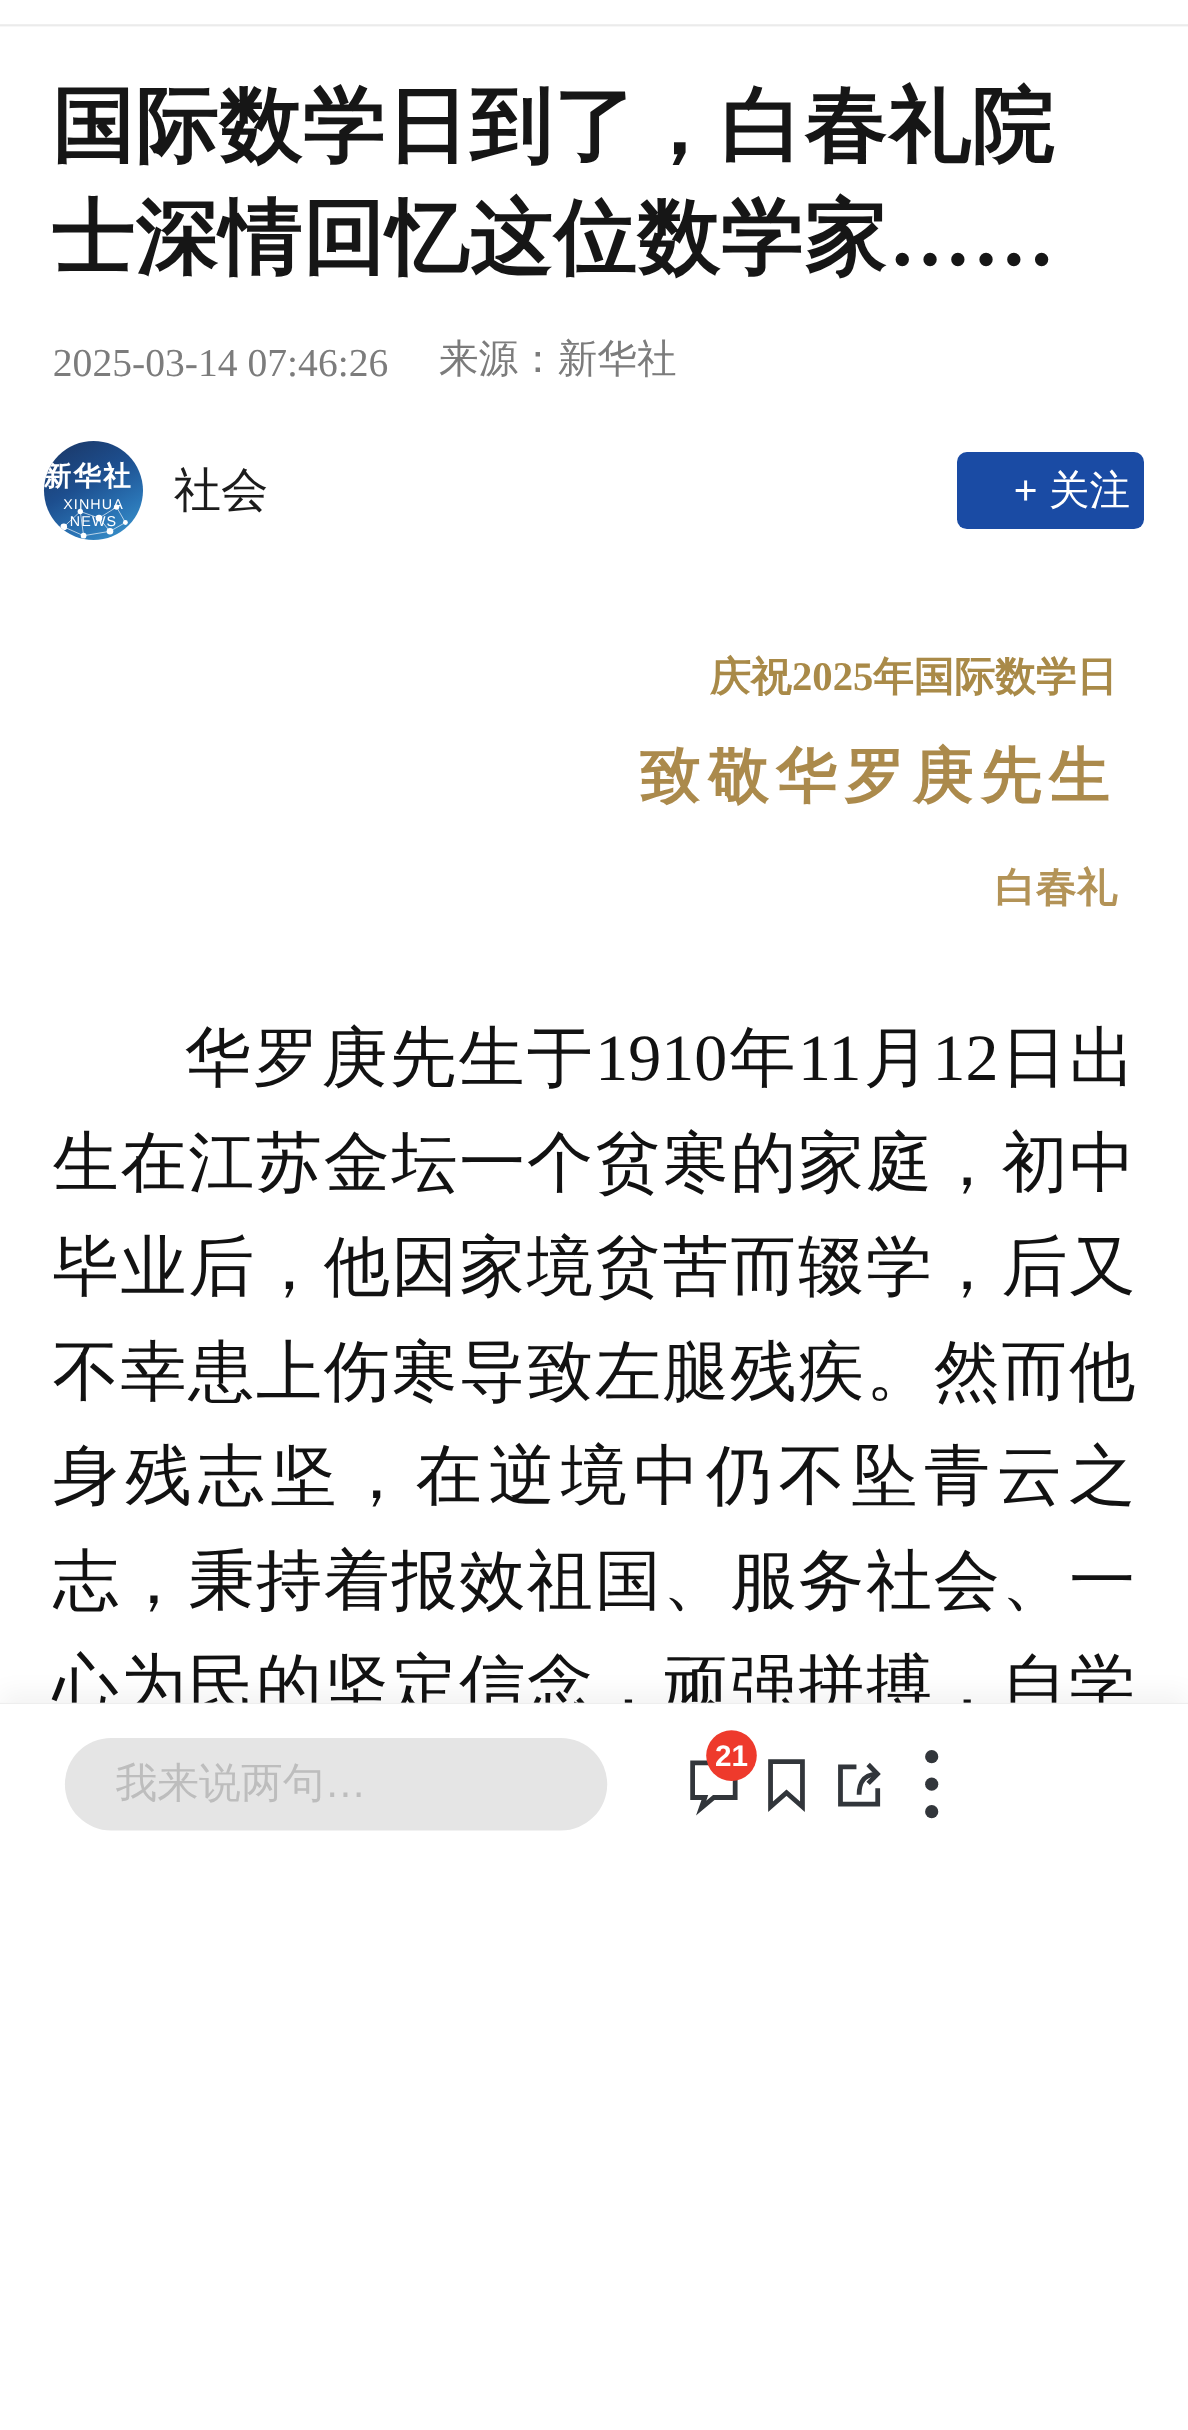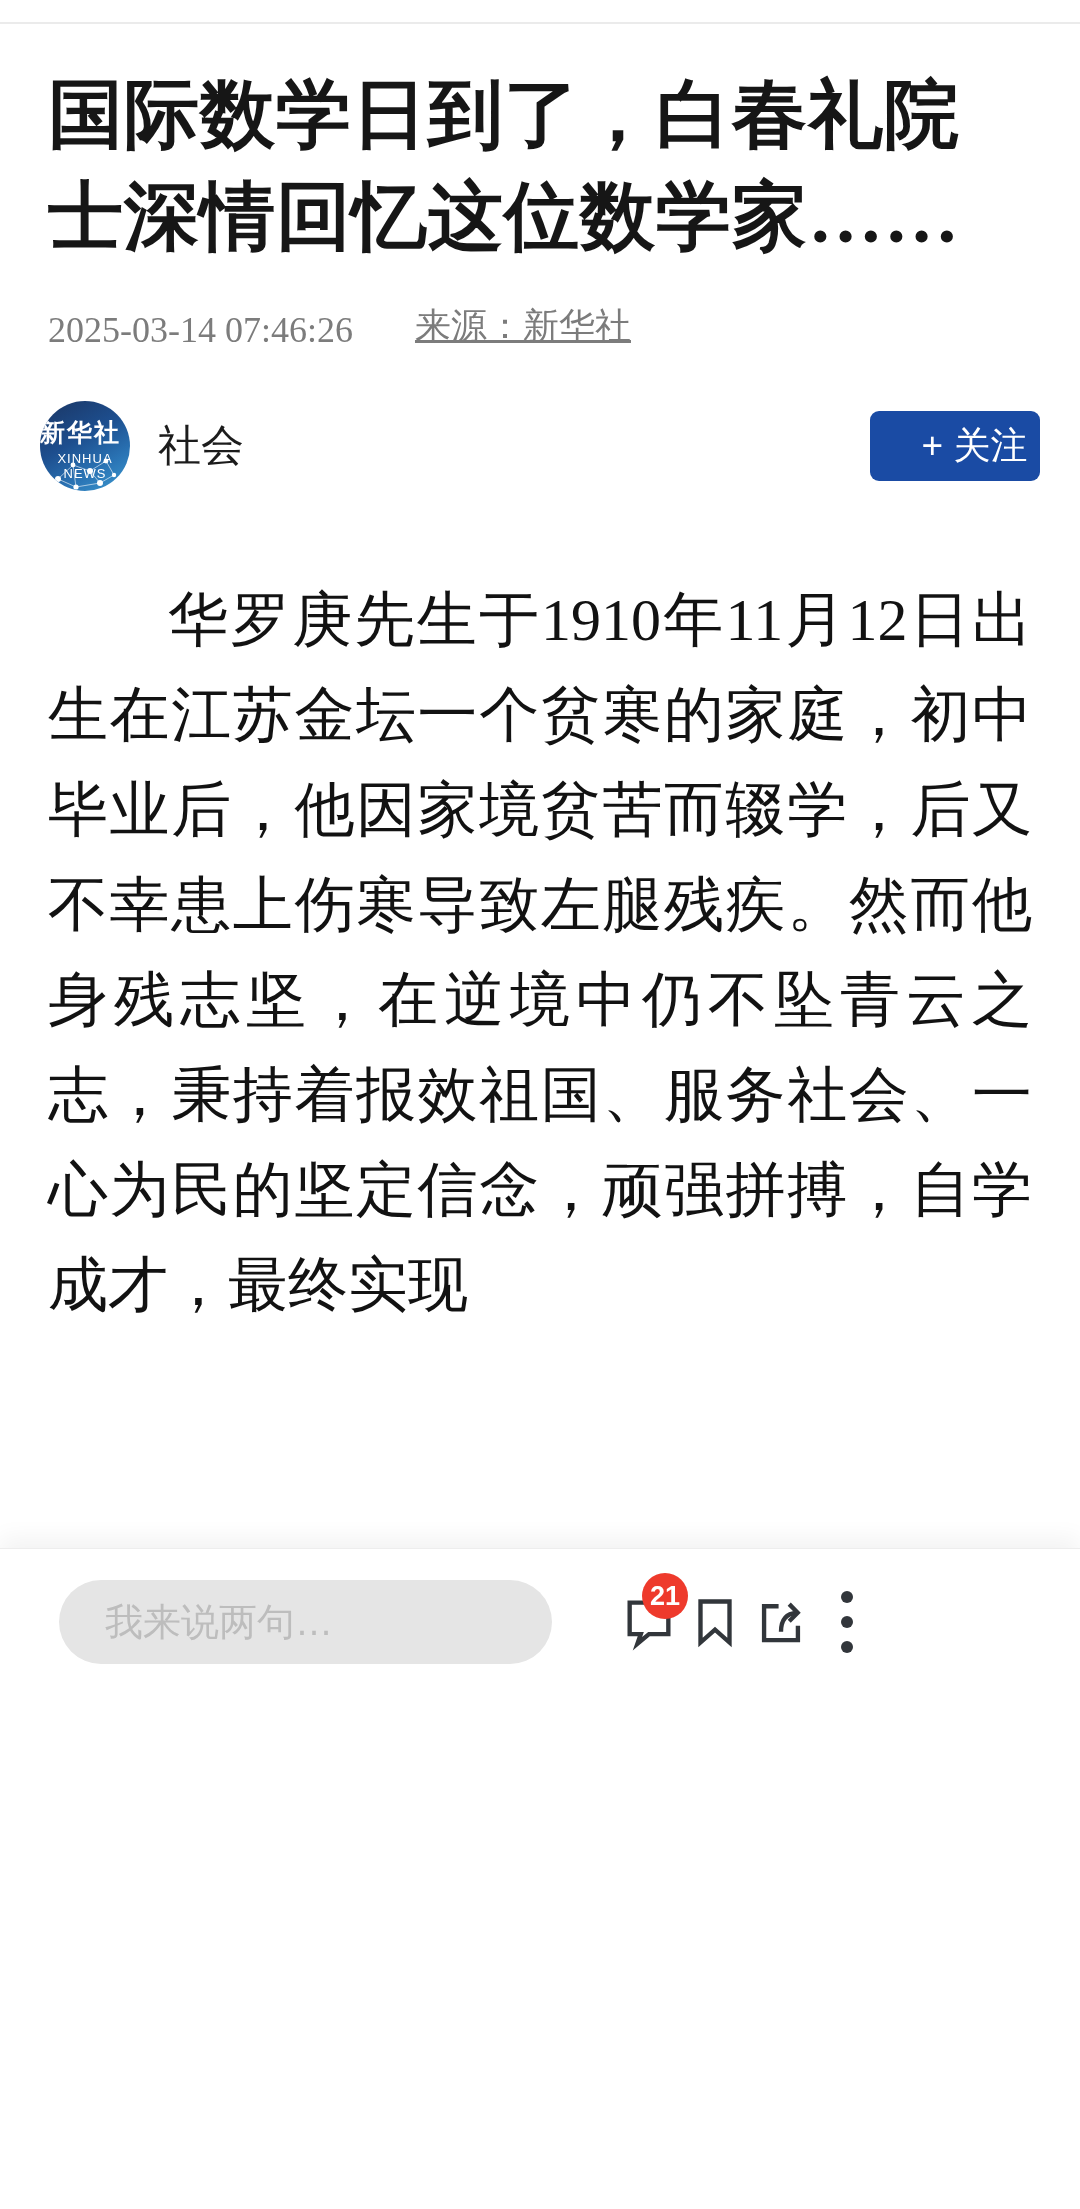--- a/index.html
+++ b/index.html
@@ -16,21 +16,21 @@
   
   .title{
     margin:64px 48px 0 48px;
     font-size:75px;line-height:102px;
     font-weight:900;color:#161616;
     letter-spacing:1px;
   }
 
   
   .meta{margin:34px 48px 0 48px;font-size:36px;color:#7c7c7c;display:flex;align-items:flex-end;}
-  .meta .src{margin-left:62px;text-decoration:underline;}
+  .meta .src{margin-left:46px;}
 
   
   .pub-row{margin:50px 40px 0 40px;height:90px;display:flex;align-items:center;}
   .avatar{
     position:relative;width:90px;height:90px;border-radius:50%;flex:none;
     background:linear-gradient(150deg,#1b3a6b 8%,#1d4e8e 42%,#2a74b5 72%,#3e9bd0 100%);
     overflow:hidden;cursor:pointer;
   }
   .avatar .zh{
     font-family:"Liberation Sans","DejaVu Sans",sans-serif;
@@ -151,20 +151,25 @@
             <circle cx="60" cy="34" r="3"></circle>
           <circle cx="74" cy="26" r="2.2"></circle>
         </g>
       </svg>
     </div>
     <div class="pub-name">社会</div>
     <button class="follow-btn">+ 关注</button>
   </div>
 
 
+  <div class="banner">
+    <div class="l1">庆祝2025年国际数学日</div>
+    <div class="l2">致敬华罗庚先生</div>
+    <div class="l3">白春礼</div>
+  </div>
 
   <div class="article">
     <p>华罗庚先生于1910年11月12日出生在江苏金坛一个贫寒的家庭，初中毕业后，他因家境贫苦而辍学，后又不幸患上伤寒导致左腿残疾。然而他身残志坚，在逆境中仍不坠青云之志，秉持着报效祖国、服务社会、一心为民的坚定信念，顽强拼搏，自学成才，最终实现</p>
   </div>
 
   <div class="footer">
     <input class="comment-input" type="text" placeholder="我来说两句…" style="">
     <div class="footer-icons">
       <button class="icon-btn">
         <svg viewBox="0 0 24 24">

